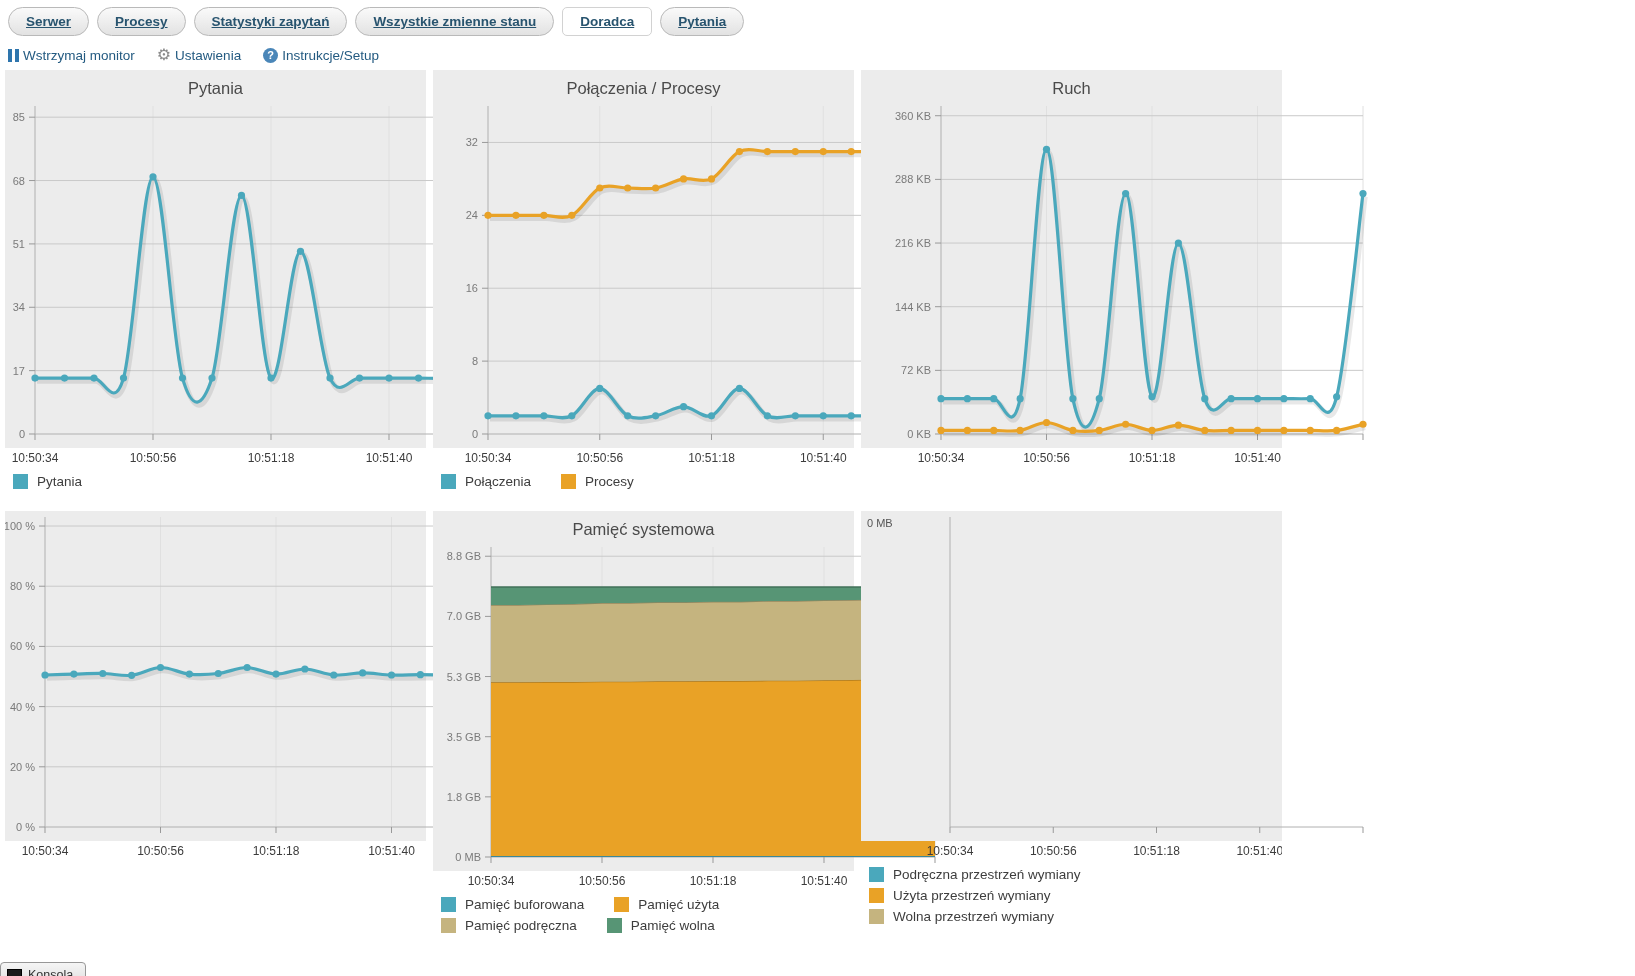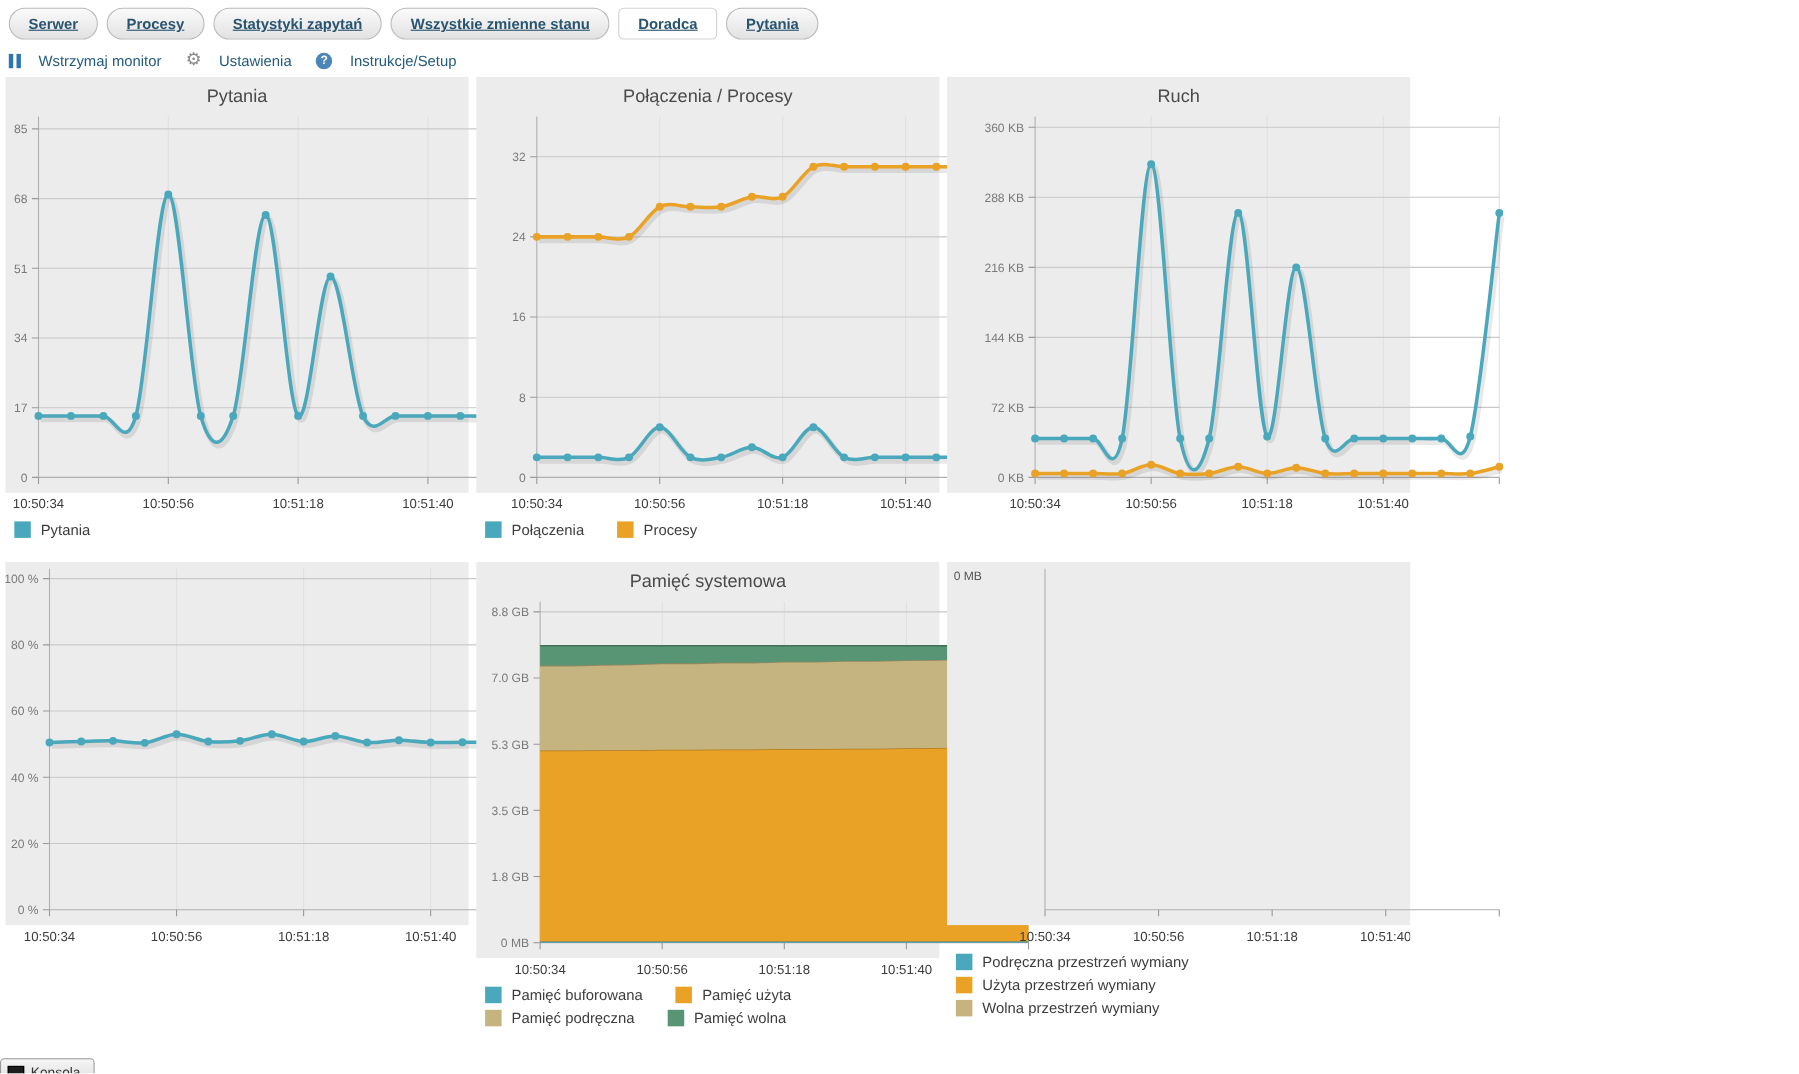--- a/index.html
+++ b/index.html
@@ -6,21 +6,21 @@
   .page{position:relative;width:1635px;height:976px;overflow:hidden;background:#fff;
         font-family:"Liberation Sans",sans-serif;}
   
   .tabs{display:flex;gap:8px;padding:7px 0 0 8px;align-items:flex-start;}
   .tab{height:27px;display:flex;align-items:center;padding:0 17px;
        background:linear-gradient(#fafafa,#e2e2e2);border:1px solid #b9b9b9;border-radius:16px;
        color:#28546f;font-size:13.5px;font-weight:bold;cursor:pointer;white-space:nowrap;text-decoration:underline;}
   .tab.active{background:#fff;border:1px solid #d2d2d2;border-radius:5px;}
   
   .toolbar{display:flex;gap:22px;align-items:center;padding:11px 0 7px 8px;}
-  .tool-link{display:flex;align-items:center;gap:16px;color:#235a81;font-size:13.5px;cursor:pointer;justify-content:center;}
+  .tool-link{display:flex;align-items:center;gap:4px;color:#235a81;font-size:13.5px;cursor:pointer;justify-content:center;}
   .pause-icon{display:inline-flex;gap:3px;}
   .pause-icon span{width:4px;height:13px;background:#2e75ad;display:inline-block;}
   .gear-icon{font-size:16px;color:#8a8a8a;line-height:1;}
   .help-icon{width:15px;height:15px;border-radius:50%;background:#4a86b8;color:#fff;
              font-size:11px;font-weight:bold;display:inline-flex;align-items:center;justify-content:center;}
   
   .charts{padding-left:5px;}
   .chart-row{display:flex;gap:7px;align-items:flex-start;}
   .chart-row.r1{margin-bottom:20px;}
   .card{width:421px;flex:0 0 auto;}

